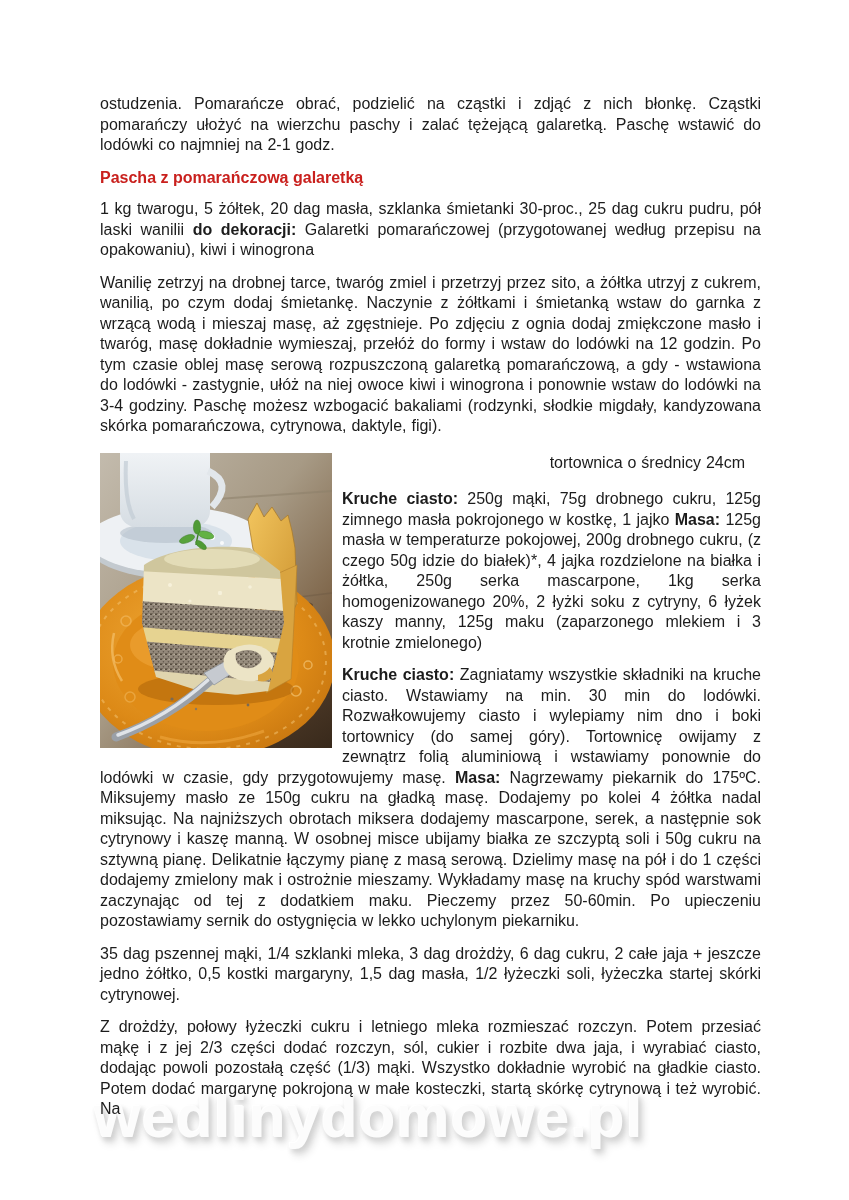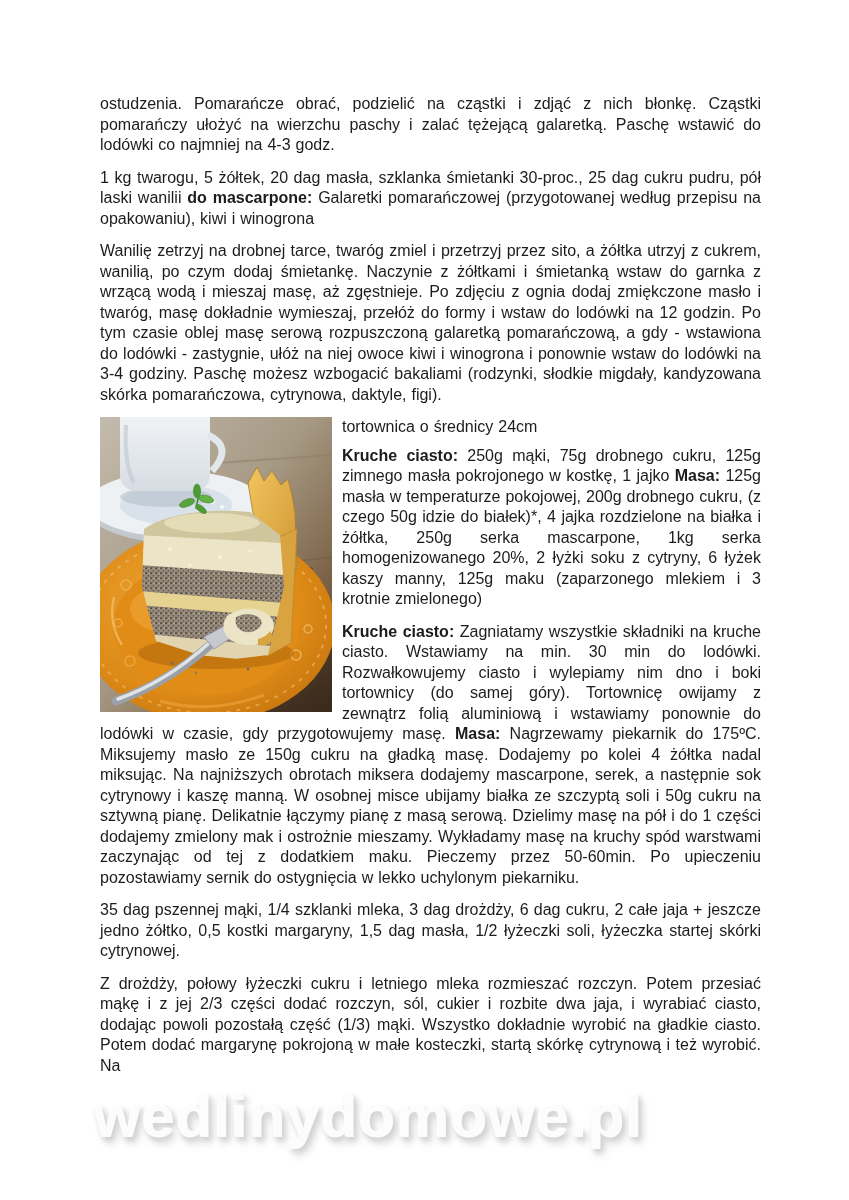--- a/index.html
+++ b/index.html
@@ -11,21 +11,21 @@
   }
   .page{
     position:absolute;left:0;top:0;width:849px;height:1200px;
     padding:94px 88px 0 100px;box-sizing:border-box;z-index:2;
   }
   p{
     margin:0 0 12px 0;
     font-size:16px;line-height:20.5px;
     text-align:justify;word-spacing:0.5px;
   }
-  p.tight{margin:8px;text-align:left}
+  p.tight{margin:16px;text-align:right}
   p.cut{text-align-last:justify}
   h2.rh{
     margin:2px 0 11px 0;
     font-size:16px;line-height:20.5px;
     font-weight:bold;color:var(--heading,#c9201d);
   }
   .flow{overflow:visible}
   .photo{
     float:left;width:232px;height:295px;
     margin:0 10px 4px 0;display:block;
@@ -39,24 +39,25 @@
     text-shadow:-1px -1px 1px #ffffff, 2px 3px 5px #cfcfcf, 4px 6px 9px #d9d9d9;
   }
 </style>
 </head>
 <body style="background: rgb(255, 255, 255); color: rgb(28, 28, 28);">
 
 <div class="watermark">wedlinydomowe.pl</div>
 
 <div class="page">
 
-  <p>ostudzenia. Pomarańcze obrać, podzielić na cząstki i zdjąć z nich błonkę. Cząstki pomarańczy ułożyć na wierzchu paschy i zalać tężejącą galaretką. Paschę wstawić do lodówki co najmniej na 4-3 godz.</p>
+  <p>ostudzenia. Pomarańcze obrać, podzielić na cząstki i zdjąć z nich błonkę. Cząstki pomarańczy ułożyć na wierzchu paschy i zalać tężejącą galaretką. Paschę wstawić do lodówki co najmniej na 2-1 godz.</p>
 
+  <h2 class="rh">Pascha z pomarańczową galaretką</h2>
 
-  <p><span>1 kg twarogu, 5 żółtek, 20 dag masła, szklanka śmietanki 30-proc., 25 dag cukru pudru, pół laski wanilii </span><b>do mascarpone:</b><span> Galaretki pomarańczowej (przygotowanej według przepisu na opakowaniu), kiwi i winogrona</span></p>
+  <p><span>1 kg twarogu, 5 żółtek, 20 dag masła, szklanka śmietanki 30-proc., 25 dag cukru pudru, pół laski wanilii </span><b>do dekoracji:</b><span> Galaretki pomarańczowej (przygotowanej według przepisu na opakowaniu), kiwi i winogrona</span></p>
 
   <p>Wanilię zetrzyj na drobnej tarce, twaróg zmiel i przetrzyj przez sito, a żółtka utrzyj z cukrem, wanilią, po czym dodaj śmietankę. Naczynie z żółtkami i śmietanką wstaw do garnka z wrzącą wodą i mieszaj masę, aż zgęstnieje. Po zdjęciu z ognia dodaj zmiękczone masło i twaróg, masę dokładnie wymieszaj, przełóż do formy i wstaw do lodówki na 12 godzin. Po tym czasie oblej masę serową rozpuszczoną galaretką pomarańczową, a gdy - wstawiona do lodówki - zastygnie, ułóż na niej owoce kiwi i winogrona i ponownie wstaw do lodówki na 3-4 godziny. Paschę możesz wzbogacić bakaliami (rodzynki, słodkie migdały, kandyzowana skórka pomarańczowa, cytrynowa, daktyle, figi).</p>
 
 
   <div class="flow clearfix">
 
     <svg class="photo" viewBox="0 0 232 295" width="232" height="295" xmlns="http://www.w3.org/2000/svg" role="img">
       <defs>
         <linearGradient id="wood" x1="0" y1="0" x2="1" y2="1">
           <stop offset="0" stop-color="#c3bbad"></stop>

